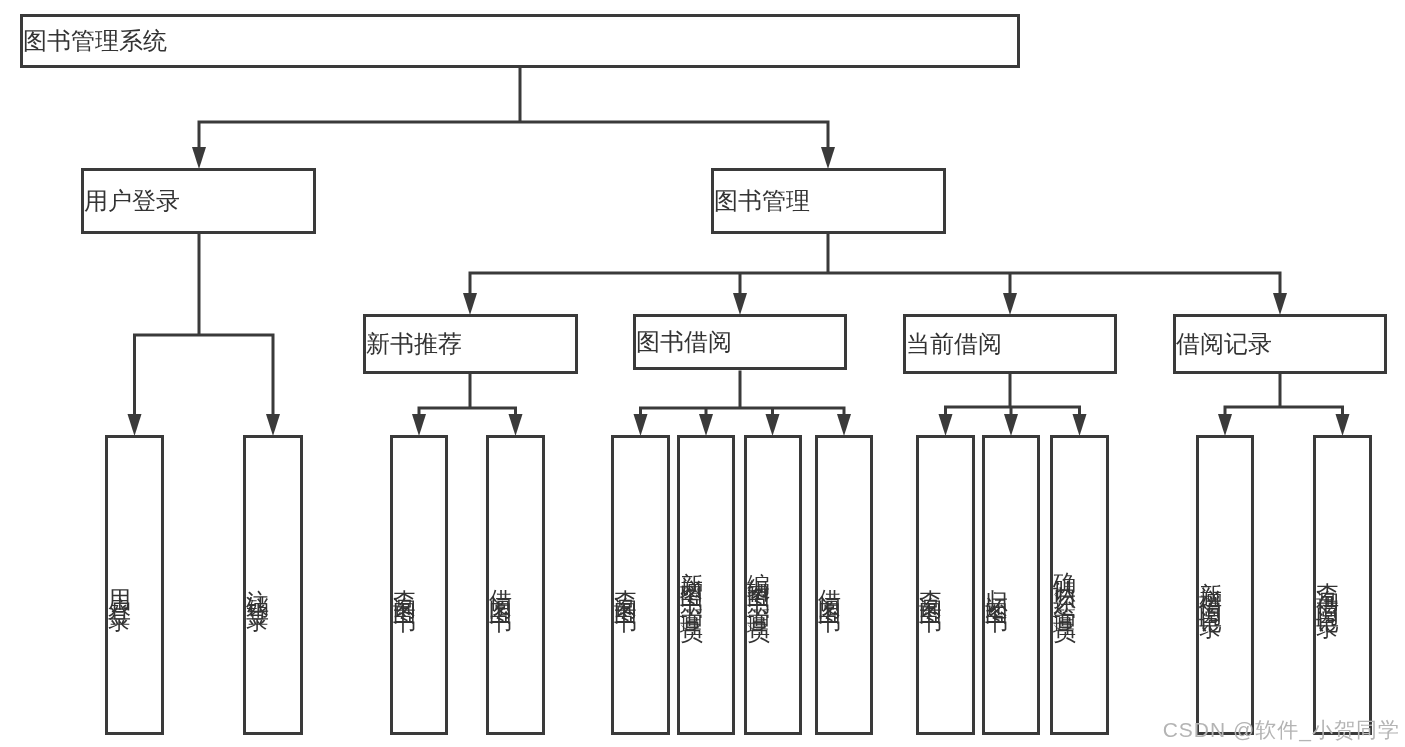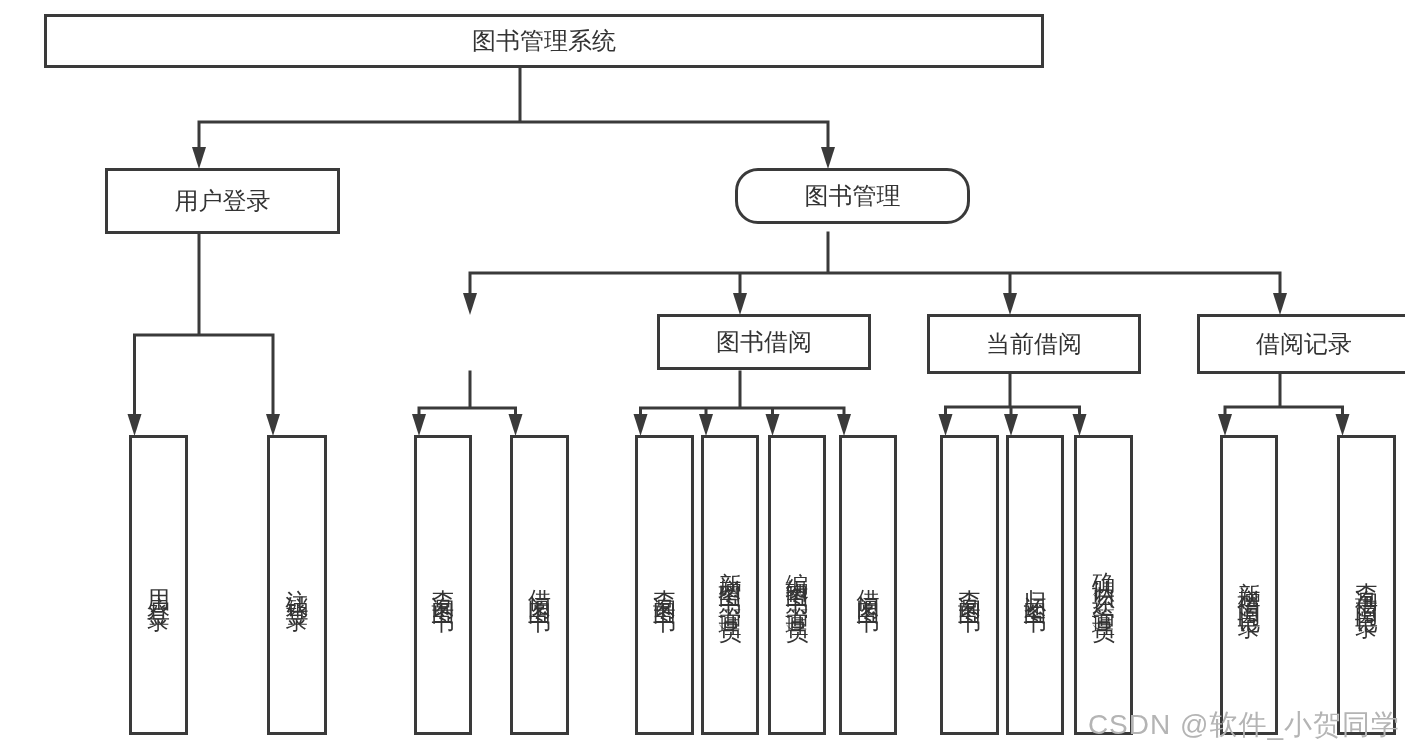--- a/index.html
+++ b/index.html
@@ -24,40 +24,39 @@
     width: 1405px; height: 747px;
   }
   .connectors path { stroke: var(--line); stroke-width: 3; fill: none; stroke-linecap: square; }
   .connectors polygon { fill: var(--line); }
   .node {
     position: absolute;
     background: var(--bg);
     border: 3px solid var(--line);
     display: flex;
     align-items: center;
-    justify-content: center;
+    justify-content: flex-start;
     color: var(--text);
     font-size: 24px;
     line-height: 1;
     white-space: nowrap;
-    margin-left: 24px;
   }
   .node.v span {
     writing-mode: vertical-lr;
     text-orientation: mixed;
     font-size: 23px;
     letter-spacing: 7px;
     line-height: 1;
     white-space: nowrap;
   }
   .watermark {
     position: absolute;
     right: 5px;
     bottom: 3px;
-    font-size: 28px;
+    font-size: 21px;
     color: var(--wm);
     letter-spacing: 1px;
   }
 </style>
 </head>
 <body>
 
 <div class="canvas">
 
   <svg class="connectors" width="1405" height="747" viewBox="0 0 1405 747" xmlns="http://www.w3.org/2000/svg">
@@ -90,24 +89,27 @@
     <polygon points="1335.5,414 1349.5,414 1342.5,436"></polygon>
   </svg>
 
   <div class="node" style="left:20px; top:14px; width:1000px; height:54px;">
     <span>图书管理系统</span>
   </div>
 
   <div class="node" style="left:81px; top:168px; width:235px; height:66px;">
     <span>用户登录</span>
   </div>
-  <div class="node" style="left:711px; top:168px; width:235px; height:56px;border-radius:23px;">
+  <div class="node" style="left:711px; top:168px; width:235px; height:66px;">
     <span>图书管理</span>
   </div>
 
+  <div class="node" style="left:363px; top:314px; width:215px; height:60px;">
+    <span>新书推荐</span>
+  </div>
   <div class="node" style="left:633px; top:314px; width:214px; height:56px;">
     <span>图书借阅</span>
   </div>
   <div class="node" style="left:1173px; top:314px; width:214px; height:60px;">
     <span>借阅记录</span>
   </div>
   <div class="node" style="left:903px; top:314px; width:214px; height:60px;">
     <span>当前借阅</span>
   </div>
 

